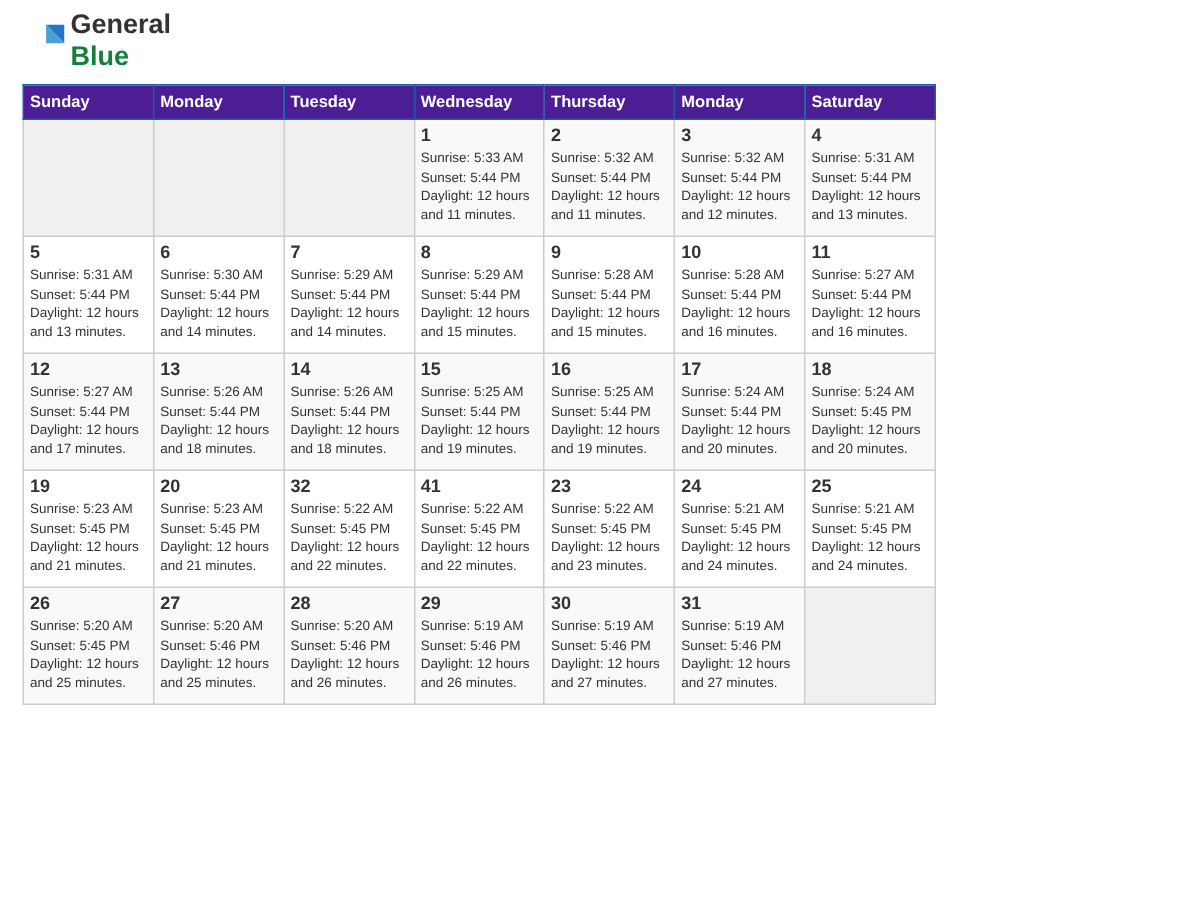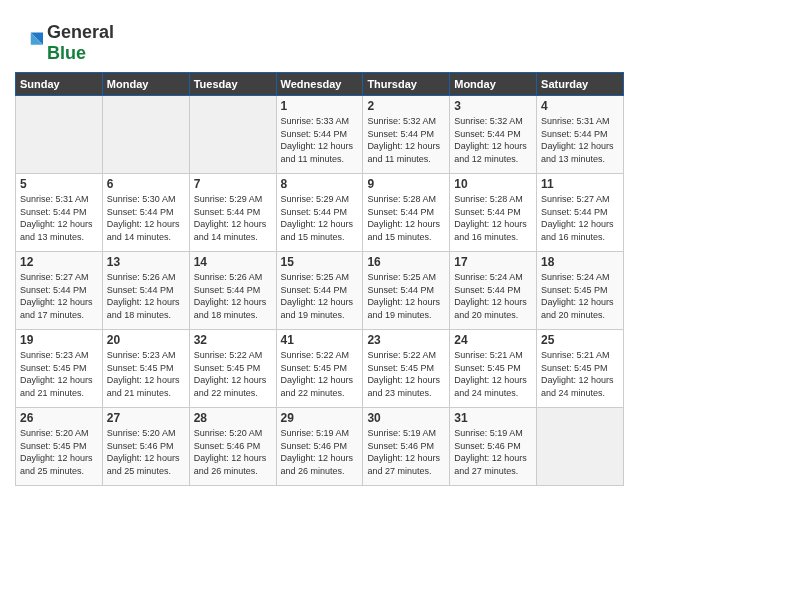--- a/index.html
+++ b/index.html
@@ -6,21 +6,21 @@
     body {
       width: 792px;
       height: 612px;
       font-family: Arial, sans-serif;
       background: #fff;
       overflow: hidden;
     }
     .page {
       width: 639px;
       height: 612px;
-      padding: 22px 15px;
+      padding: 6px 15px;
       border-radius: 15px;
     }
     .header {
       display: flex;
       justify-content: space-between;
       align-items: flex-start;
       margin-bottom: 8px;
     }
     .logo {
       display: flex;
@@ -44,21 +44,21 @@
     .location {
       font-size: 14px;
       color: #555;
     }
     table {
       width: 100%;
       border-collapse: collapse;
       table-layout: fixed;
     }
     thead th {
-      background-color: #404040;
+      background-color: #4c1d95;
       color: #fff;
       font-size: 11px;
       font-weight: bold;
       padding: 5px 4px;
       text-align: left;
       border: 1px solid #1a5fa3;
     }
     tbody td {
       vertical-align: top;
       border: 1px solid #ccc;

